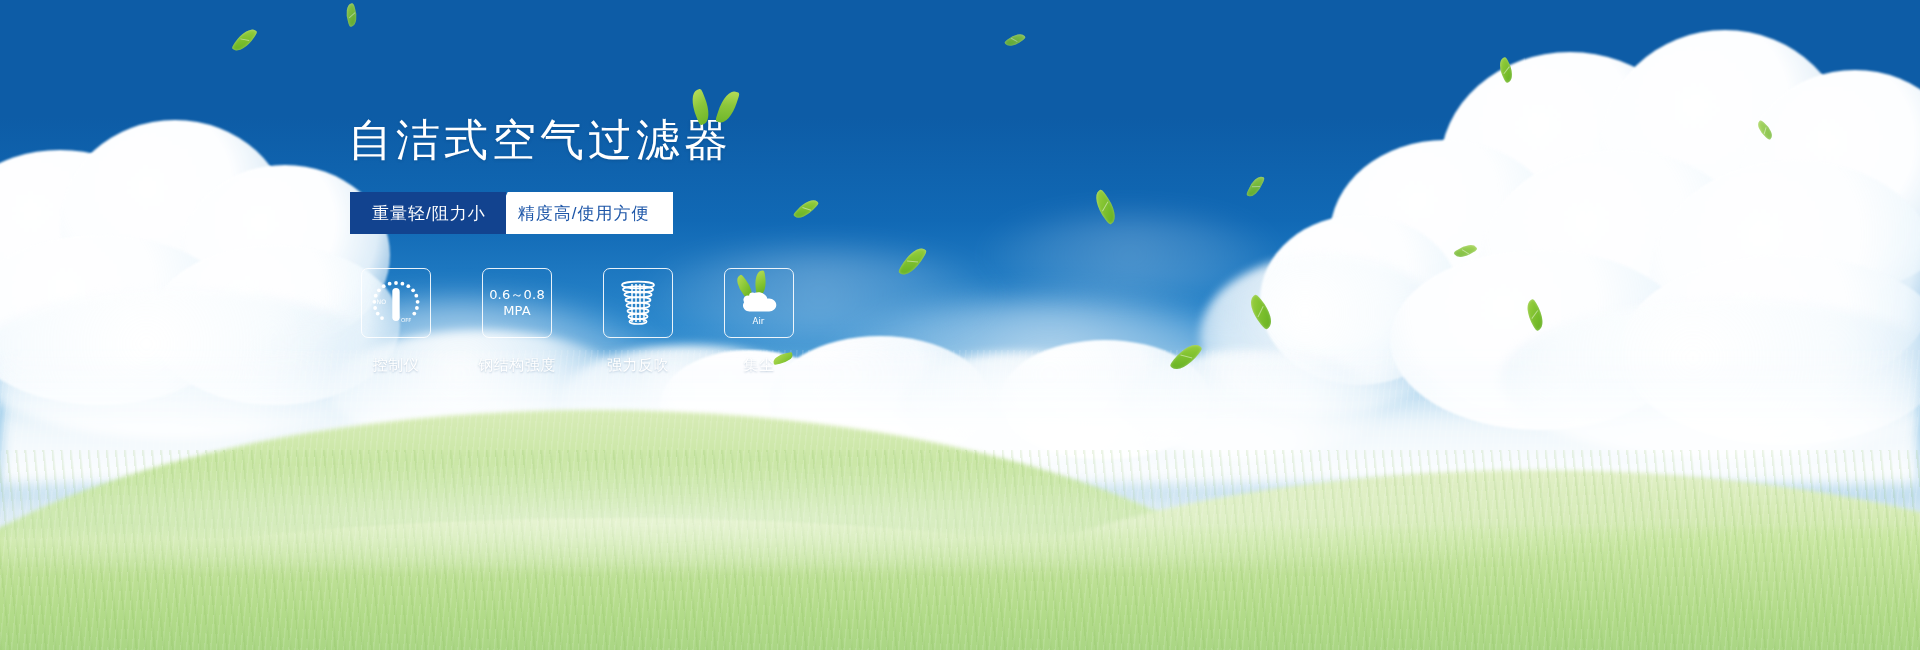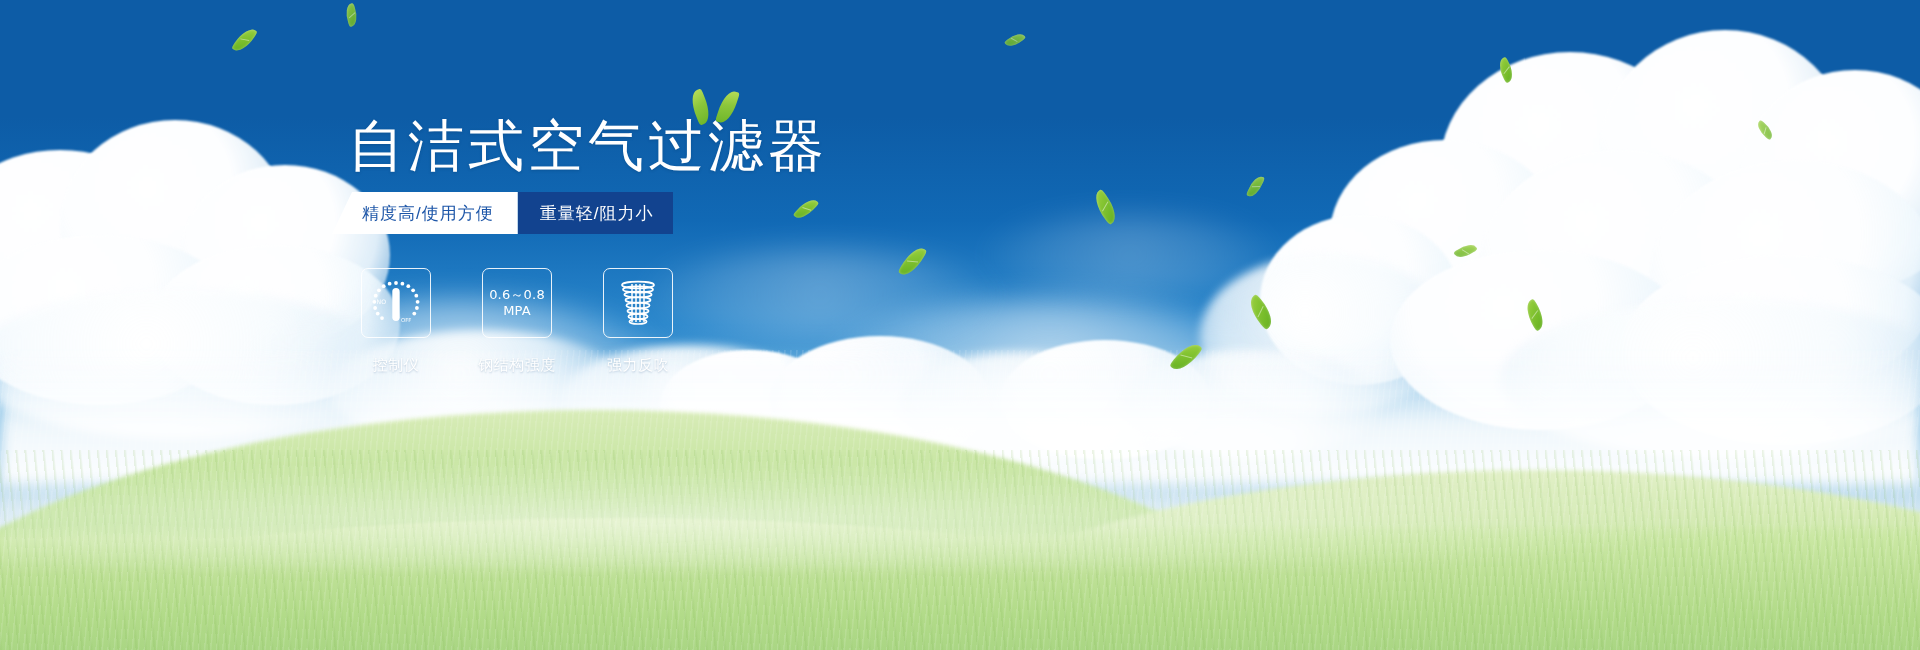--- a/index.html
+++ b/index.html
@@ -114,21 +114,21 @@
     width:72%; height:1px;
     background:rgba(255,255,255,0.45);
     transform:rotate(-24deg);
   }
 
   
   .content { position:absolute; left:0; top:0; width:1920px; height:650px; }
 
   .title-wrap { position:absolute; left:348px; top:118px; }
   .title {
-    font-size:56px;
+    font-size:44px;
     line-height:1.0;
     letter-spacing:4px;
     color:#ffffff;
     font-weight:300;
     white-space:nowrap;
     text-shadow:0 1px 3px rgba(5,52,100,0.30);
     font-family:"DejaVu Sans","Liberation Sans",sans-serif;
   }
   .title-leaves { position:absolute; left:345px; top:-28px; width:60px; height:36px; }
   .tleaf {
@@ -285,22 +285,22 @@
 
     <div class="title-wrap">
       <div class="title-leaves">
         <span class="tleaf l"></span>
         <span class="tleaf r"></span>
       </div>
       <div class="title">自洁式空气过滤器</div>
     </div>
 
     <div class="badges">
+      <div class="badge badge-dark">重量轻/阻力小</div>
       <div class="badge badge-light">精度高/使用方便</div>
-      <div class="badge badge-dark">重量轻/阻力小</div>
     </div>
 
     <div class="features">
 
       <div class="feature">
         <div class="fbox">
           <svg class="fsvg" viewBox="0 0 56 56">
             <g fill="#ffffff">
               <circle cx="28" cy="8" r="1.9"></circle>
                 <circle cx="34.4" cy="8.7" r="1.9"></circle>
@@ -355,16 +355,30 @@
               <ellipse cx="28" cy="36" rx="10.6" ry="2.7"></ellipse>
               <ellipse cx="28" cy="41.5" rx="9.6" ry="2.6"></ellipse>
               <ellipse cx="28" cy="46.5" rx="8.6" ry="2.5"></ellipse>
             </g>
           </svg>
         </div>
         <div class="flabel">强力反吹</div>
       </div>
 
 
+      <div class="feature" style="position:relative;">
+        <div class="fbox">
+          <span class="airleaf a"></span>
+          <span class="airleaf b"></span>
+          <svg class="fsvg" viewBox="0 0 56 56" style="position:relative;">
+            <path d="M18.5 36.5c-3.6 0-6.5-2.6-6.5-5.9 0-3.1 2.6-5.7 5.9-5.9 0.8-4.2 4.7-7.4 9.4-7.4 4.3 0 8 2.7 9.2 6.4 0.5-0.1 1-0.2 1.6-0.2 4 0 7.2 3 7.2 6.6s-3.2 6.4-7.2 6.4H18.5z" fill="#ffffff"></path>
+            <circle cx="16.8" cy="24.8" r="4.4" fill="#ffffff"></circle>
+            <circle cx="21.5" cy="20.8" r="3.4" fill="#ffffff"></circle>
+            <text x="21.6" y="48.5" font-family="DejaVu Sans, sans-serif" font-size="8.5" fill="#ffffff">Air</text>
+          </svg>
+        </div>
+        <div class="flabel">集尘</div>
+        <span class="label-leaf" style="left:58px; top:86px; transform:rotate(-12deg);"></span>
+      </div>
 
     </div>
   </div>
 </div>
 
 </body></html>

